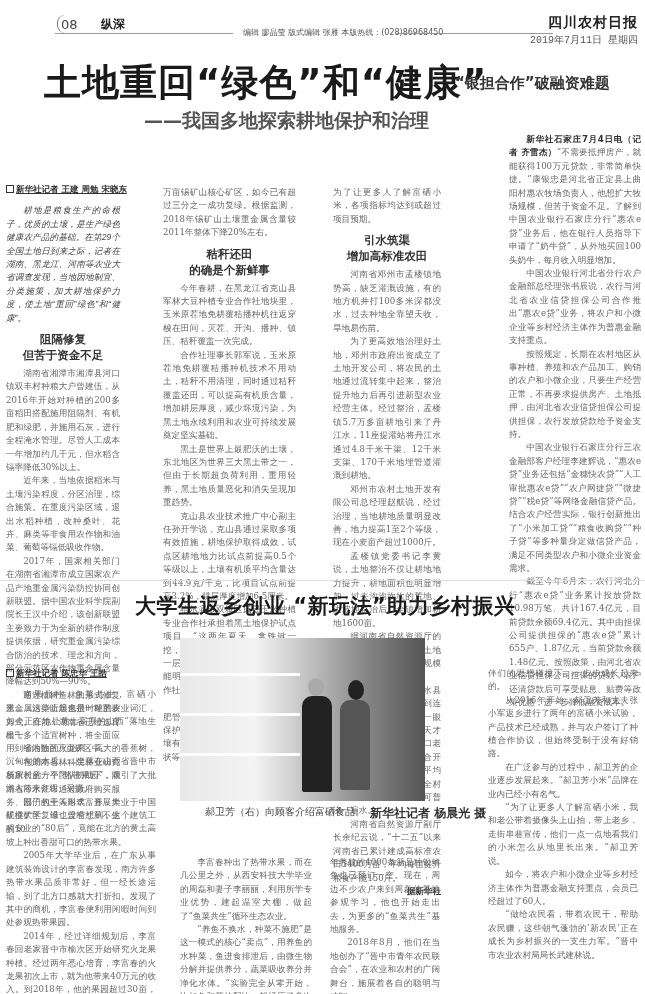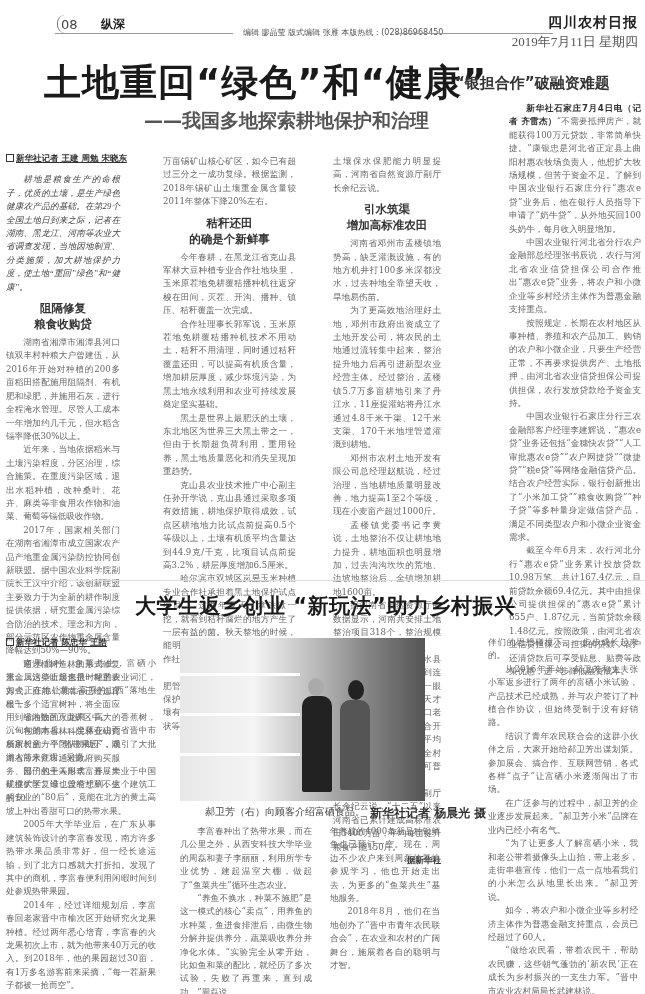--- a/index.html
+++ b/index.html
@@ -7,30 +7,30 @@
   body { position: relative; font-family: "DejaVu Serif", "Liberation Serif", serif; color: #555; }
 
   .header { position: absolute; left: 16px; top: 0; width: 593px; height: 48px; margin-left: 39px; }
   .page-num { position: absolute; left: 6px; top: 17px; font-family: "DejaVu Sans", sans-serif; font-size: 13px; color: #444; }
   .page-num::before { content: ""; position: absolute; left: -4px; top: -2px; width: 8px; height: 18px; border-left: 1px solid #777; border-radius: 8px 0 0 8px; }
   .section-name { position: absolute; left: 46px; top: 16px; font-family: "DejaVu Sans", sans-serif; font-weight: bold; font-size: 12px; color: #222; }
   .rule-left { position: absolute; left: 0; top: 33px; width: 178px; border-top: 1px solid #999; }
   .editors { position: absolute; left: 188px; top: 27px; font-family: "DejaVu Sans", sans-serif; font-size: 8px; color: #555; white-space: nowrap; }
   .rule-right { position: absolute; left: 340px; top: 33px; width: 158px; border-top: 1px solid #999; }
   .masthead { position: absolute; right: 10px; top: 14px; font-family: "DejaVu Serif", serif; font-weight: bold; font-size: 14px; color: #222; letter-spacing: 1px; }
-  .date { position: absolute; right: 10px; top: 33px; font-family: Liberation Serif, serif; font-size: 13px; color: #555; white-space: nowrap; }
+  .date { position: absolute; right: 10px; top: 33px; font-family: Liberation Mono, monospace; font-size: 10px; color: #555; white-space: nowrap; }
 
   .main-title { position: absolute; left: 44px; top: 58px; font-family: "DejaVu Sans", sans-serif; font-weight: bold; font-size: 37px; color: #1a1a1a; letter-spacing: 1px; white-space: nowrap; }
   .sub-title { position: absolute; left: 115px; top: 108px; font-family: "DejaVu Sans", sans-serif; font-size: 19px; color: #555; white-space: nowrap; margin-left: 29px; }
 
-  .col { position: absolute; font-size: 8.6px; line-height: 13.4px; text-align: justify; color: #666; }
+  .col { position: absolute; font-size: 8.6px; line-height: 13.4px; text-align: justify; color: #666; margin-top: 31px; }
   .col p { text-indent: 2em; }
   .byline { font-family: "DejaVu Sans", sans-serif; font-weight: bold; font-size: 8.5px; color: #333; text-decoration: underline; margin-bottom: 8px; white-space: nowrap; }
   .byline .box { display: inline-block; width: 8px; height: 8px; border: 1px solid #333; margin-right: 2px; vertical-align: -1px; }
-  .lead { font-family: Liberation Serif, serif; font-style: italic; color: #444; }
+  .lead { font-family: Liberation Sans, sans-serif; font-style: italic; color: #444; }
   .subhead { font-family: "DejaVu Sans", sans-serif; font-weight: bold; font-size: 11.5px; line-height: 16px; color: #333; text-align: center; margin: 6px 0 4px; text-indent: 0 !important; }
   .source { font-family: "DejaVu Sans", sans-serif; font-weight: bold; color: #333; text-align: right; text-indent: 0 !important; }
   .dateline { font-family: "DejaVu Sans", sans-serif; font-weight: bold; color: #333; }
 
   .side-title { position: absolute; left: 455px; top: 74px; font-family: "DejaVu Sans", sans-serif; font-weight: bold; font-size: 15px; color: #333; white-space: nowrap; }
 
   .divider-h { position: absolute; left: 0; top: 580px; width: 645px; border-top: 1px solid #ddd; }
 
   .title2 { position: absolute; left: 135px; top: 592px; font-family: "DejaVu Sans", sans-serif; font-weight: bold; font-size: 21px; color: #1a1a1a; white-space: nowrap; letter-spacing: 0.5px; }
 
@@ -57,21 +57,21 @@
 </div>
 
 <h1 class="main-title">土地重回“绿色”和“健康”</h1>
 <h2 class="sub-title">——我国多地探索耕地保护和治理</h2>
 
 <div class="col" style="left:6px; top:152px; width:114px;">
   <div class="byline"><span class="box"></span><span>新华社记者 王建 周勉 宋晓东</span></div>
   <p class="lead">耕地是粮食生产的命根子，优质的土壤，是生产绿色健康农产品的基础。在第29个全国土地日到来之际，记者在湖南、黑龙江、河南等农业大省调查发现，当地因地制宜、分类施策，加大耕地保护力度，使土地“重回”绿色”和“健康”。</p>
   <div class="subhead">
     <div>阻隔修复</div>
-    <div>粮食收购贷</div>
+    <div>但苦于资金不足</div>
   </div>
   <p>湖南省湘潭市湘潭县河口镇双丰村种粮大户曾建伍，从2016年开始对种植的200多亩稻田搭配施用阻隔剂、有机肥和绿肥，并施用石灰，进行全程淹水管理。尽管人工成本一年增加约几千元，但水稻含镉率降低30%以上。</p>
   <p>近年来，当地依据稻米与土壤污染程度，分区治理，综合施策。在重度污染区域，退出水稻种植，改种桑叶、花卉、麻类等非食用农作物和油菜、葡萄等镉低吸收作物。</p>
   <p>2017年，国家相关部门在湖南省湘潭市成立国家农产品产地重金属污染防控协同创新联盟。据中国农业科学院副院长王汉中介绍，该创新联盟主要致力于为全新的耕作制度提供依据，研究重金属污染综合防治的技术、理念和方向，部分示范区农作物重金属含量降幅达到50%—90%。</p>
   <p>通过植树造林的形式修复重金属污染土壤也是一种重要方式。目前，湖南省已经选育出十多个适宜树种，将全面应用到省内数百万亩矿区中。</p>
   <p>在湖南省林科院林业研究所所长童方平团队协助下，湖南省冷水江市通过政府购买服务、部门包干等形式，开展大规模矿区复绿，曾经寸草不生的10</p>
 </div>
 
 <div class="col" style="left:163px; top:155px; width:133px;">
   <p style="text-indent:0">万亩锡矿山核心矿区，如今已有超过三分之一成功复绿。根据监测，2018年锡矿山土壤重金属含量较2011年整体下降20%左右。</p>
@@ -81,21 +81,21 @@
   </div>
   <p>今年春耕，在黑龙江省克山县军林大豆种植专业合作社地块里，玉米原茬地免耕覆秸播种机往返穿梭在田间，灭茬、开沟、播种、镇压、秸秆覆盖一次完成。</p>
   <p>合作社理事长郭军说，玉米原茬地免耕覆秸播种机技术不用动土，秸秆不用清理，同时通过秸秆覆盖还田，可以提高有机质含量，增加耕层厚度，减少坏境污染，为黑土地永续利用和农业可持续发展奠定坚实基础。</p>
   <p>黑土是世界上最肥沃的土壤，东北地区为世界三大黑土带之一，但由于长期超负荷利用，重用轻养，黑土地质量恶化和消失呈现加重趋势。</p>
   <p>克山县农业技术推广中心副主任孙开学说，克山县通过采取多项有效措施，耕地保护取得成效，试点区耕地地力比试点前提高0.5个等级以上，土壤有机质平均含量达到44.9克/千克，比项目试点前提高3.2%，耕层厚度增加6.5厘米。</p>
   <p>哈尔滨市双城区岚昱玉米种植专业合作社承担着黑土地保护试点项目。“这两年夏天，拿铁锨一挖，就看到秸秆腐烂的地方产生了一层有益的菌。秋天整地的时候，能明显感觉到地变松软了。”该合作社理事长吴岚昱说。</p>
   <p>记者从黑龙江省农业农村厅土肥管理站了解到，黑龙江省黑土地保护利用试点项目试点区域耕地土壤有机质增加，物理性状、生物性状等得到改善，</p>
 </div>
 
 <div class="col" style="left:333px; top:155px; width:108px;">
-  <p style="text-indent:0">土壤保水保肥能力明显提高，河南省自然资源厅副厅长余纪云说。</p>
+  <p style="text-indent:0">为了让更多人了解富硒小米，各项指标均达到或超过项目预期。</p>
   <div class="subhead">
     <div>引水筑渠</div>
     <div>增加高标准农田</div>
   </div>
   <p>河南省邓州市孟楼镇地势高，缺乏灌溉设施，有的地方机井打100多米深都没水，过去种地全靠望天收，旱地易伤苗。</p>
   <p>为了更高效地治理好土地，邓州市政府出资成立了土地开发公司，将农民的土地通过流转集中起来，整治提升地力后再引进新型农业经营主体。经过整治，孟楼镇5.7万多亩耕地引来了丹江水，11座提灌站将丹江水通过4.8千米干渠、12千米支渠、170千米地埋管道灌溉到耕地。</p>
   <p>邓州市农村土地开发有限公司总经理赵航说，经过治理，当地耕地质量明显改善，地力提高1至2个等级，现在小麦亩产超过1000斤。</p>
   <p>孟楼镇党委书记李黄说，土地整治不仅让耕地地力提升，耕地面积也明显增加，过去沟沟坎坎的荒地、边坡地整治后，全镇增加耕地1600亩。</p>
   <p>据河南省自然资源厅的数据显示，河南共安排土地整治项目318个，整治规模2626.33万亩。</p>
   <p>在河南省周口市商水县舒庄乡杜店村，记者看到连片的农田里不远处就有一眼机井。村党支部书记杜天才说，10年前村里只有几口老井，这些年通过农业综合开发和高标准农田创建，平均50亩地就有一眼机井，全村3000多亩地不用3天就可普浇一遍水。</p>
@@ -146,19 +146,18 @@
 
 <div class="col" style="left:330px; top:825px; width:110px;">
   <p style="text-indent:0">年养殖的4000条新品种银鳕鱼也已预订一空。现在，周边不少农户来到周磊的基地参观学习，他也开始走出去，为更多的“鱼菜共生”基地服务。</p>
   <p>2018年8月，他们在当地创办了“晋中市青年农民联合会”，在农业和农村的广阔舞台，施展着各自的聪明与才智。</p>
 
 </div>
 
 <div class="col" style="left:488px; top:636px; width:150px;">
   <p style="text-indent:0">伴们的思想碰撞下，一步步成长起来的。</p>
   <p>从2016年开始，郝卫芳和丈夫张小军返乡进行了两年的富硒小米试验，产品技术已经成熟，并与农户签订了种植合作协议，但始终受制于没有好销路。</p>
-  <p>结识了青年农民联合会的这群小伙伴之后，大家开始给郝卫芳出谋划策。参加展会、搞合作、互联网营销，各式各样“点子”让富硒小米逐渐闯出了市场。</p>
   <p>在广泛参与的过程中，郝卫芳的企业逐步发展起来。“郝卫芳小米”品牌在业内已经小有名气。</p>
   <p>“为了让更多人了解富硒小米，我和老公带着摄像头上山拍，带上老乡，走街串巷宣传，他们一点一点地看我们的小米怎么从地里长出来。”郝卫芳说。</p>
   <p>如今，将农户和小微企业等乡村经济主体作为普惠金融支持重点，会员已经超过了60人。</p>
   <p>“做给农民看，带着农民干，帮助农民赚，这些朝气蓬勃的‘新农民’正在成长为乡村振兴的一支生力军。”晋中市农业农村局局长武建林说。</p>
 
 </div>
 
 </body></html>

